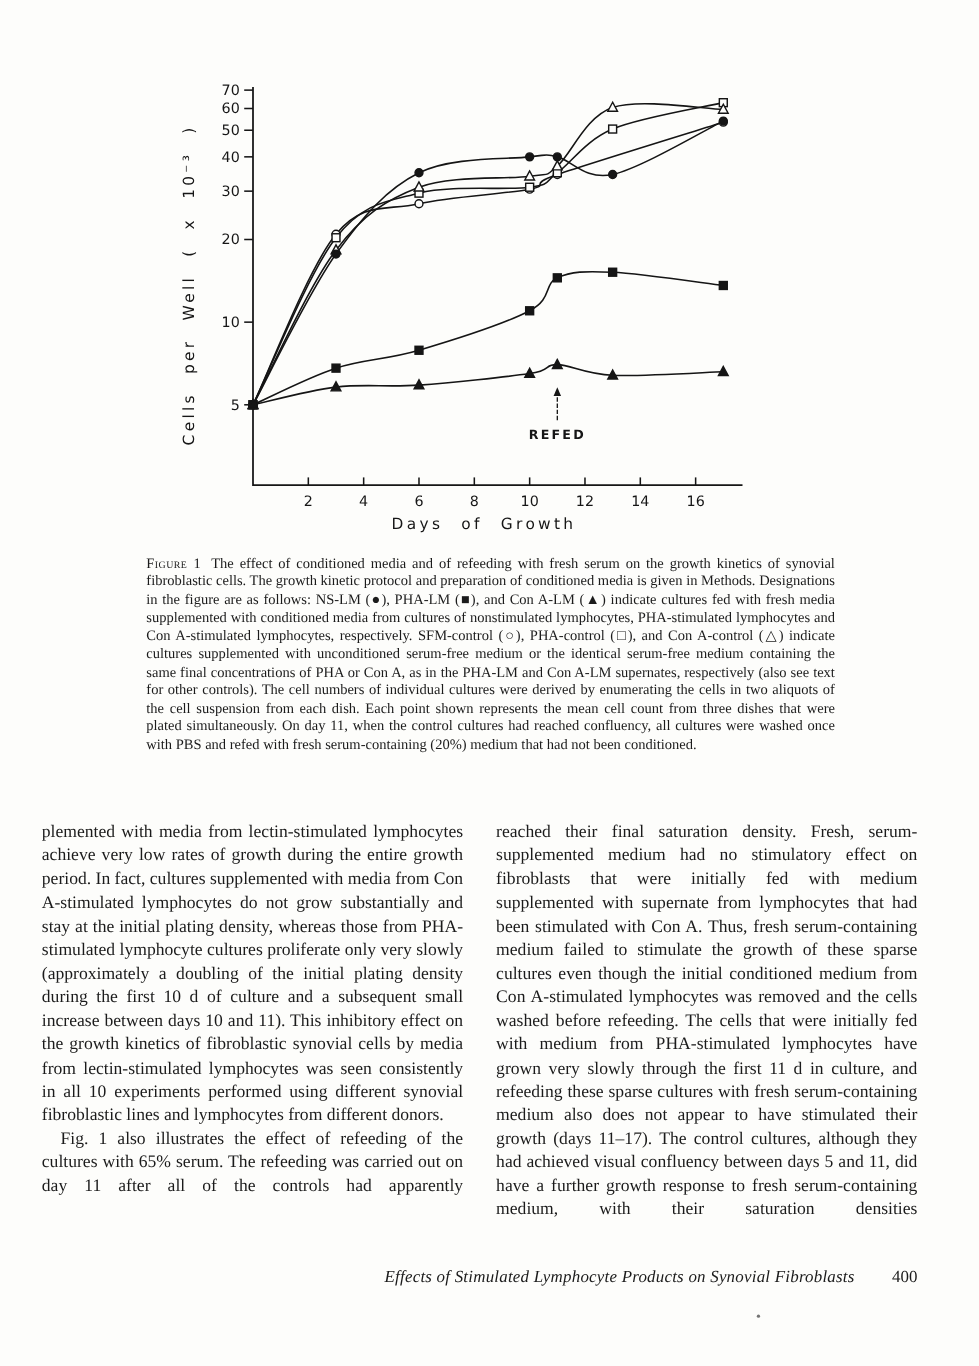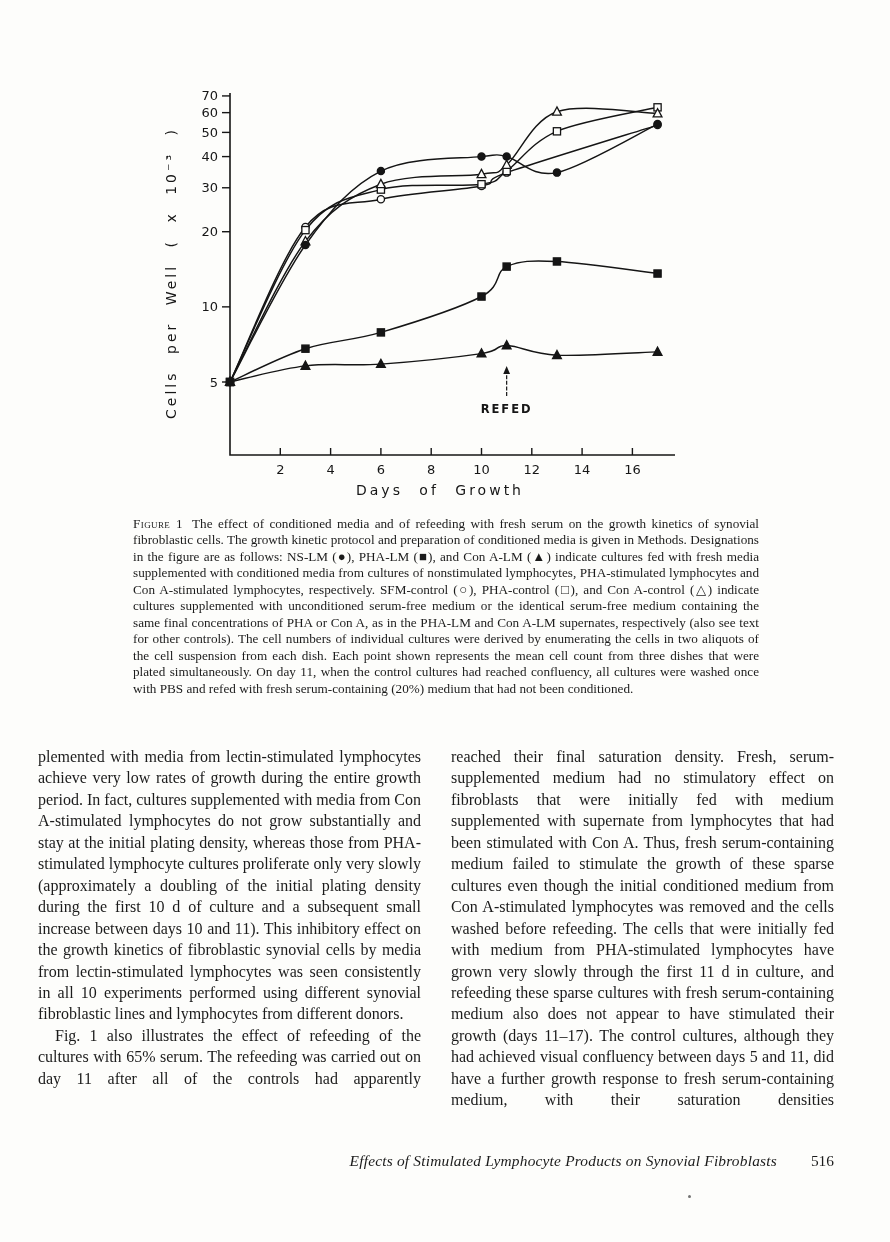--- a/index.html
+++ b/index.html
@@ -6,25 +6,25 @@
   .page{
     position:relative;
     width:890px;height:1242px;
     margin:0 auto;
     background:#fdfdfb;
     color:#1b1b1b;
     font-family:"Liberation Serif","DejaVu Serif",serif;
     overflow:hidden;
   }
   .chart-wrap{
-    position:absolute;left:130px;top:75px;width:560px;height:430px;
+    position:absolute;left:130px;top:61px;width:560px;height:430px;
   }
   .chart-wrap svg{display:block;}
   .fig-caption{
-    position:absolute;left:133px;top:516px;width:626px;
+    position:absolute;left:133px;top:504px;width:626px;
     font-size:13.2px;line-height:16.45px;
     text-align:justify;
   }
   .fig-caption .cap-label{
     font-variant:small-caps;
     letter-spacing:.4px;
     margin-right:9px;
   }
   .columns{
     position:absolute;left:38px;top:746px;width:796px;
@@ -179,17 +179,17 @@
     <div class="col col-left">
       <p>plemented with media from lectin-stimulated lymphocytes achieve very low rates of growth during the entire growth period. In fact, cultures supplemented with media from Con A-stimulated lymphocytes do not grow substantially and stay at the initial plating density, whereas those from PHA-stimulated lymphocyte cultures proliferate only very slowly (approximately a doubling of the initial plating density during the first 10 d of culture and a subsequent small increase between days 10 and 11). This inhibitory effect on the growth kinetics of fibroblastic synovial cells by media from lectin-stimulated lymphocytes was seen consistently in all 10 experiments performed using different synovial fibroblastic lines and lymphocytes from different donors.</p>
       <p class="indent cont">Fig. 1 also illustrates the effect of refeeding of the cultures with 65% serum. The refeeding was carried out on day 11 after all of the controls had apparently</p>
     </div>
     <div class="col">
       <p class="cont">reached their final saturation density. Fresh, serum-supplemented medium had no stimulatory effect on fibroblasts that were initially fed with medium supplemented with supernate from lymphocytes that had been stimulated with Con A. Thus, fresh serum-containing medium failed to stimulate the growth of these sparse cultures even though the initial conditioned medium from Con A-stimulated lymphocytes was removed and the cells washed before refeeding. The cells that were initially fed with medium from PHA-stimulated lymphocytes have grown very slowly through the first 11 d in culture, and refeeding these sparse cultures with fresh serum-containing medium also does not appear to have stimulated their growth (days 11–17). The control cultures, although they had achieved visual confluency between days 5 and 11, did have a further growth response to fresh serum-containing medium, with their saturation densities</p>
     </div>
   </div>
 
   <div class="footer">
-    <span class="running-title">Effects of Stimulated Lymphocyte Products on Synovial Fibroblasts</span><span class="page-number">516</span>
+    <span class="running-title">Effects of Stimulated Lymphocyte Products on Synovial Fibroblasts</span><span class="page-number">400</span>
   </div>
 
   <div class="artifact-dot"></div>
 </div>
 
 </body></html>

